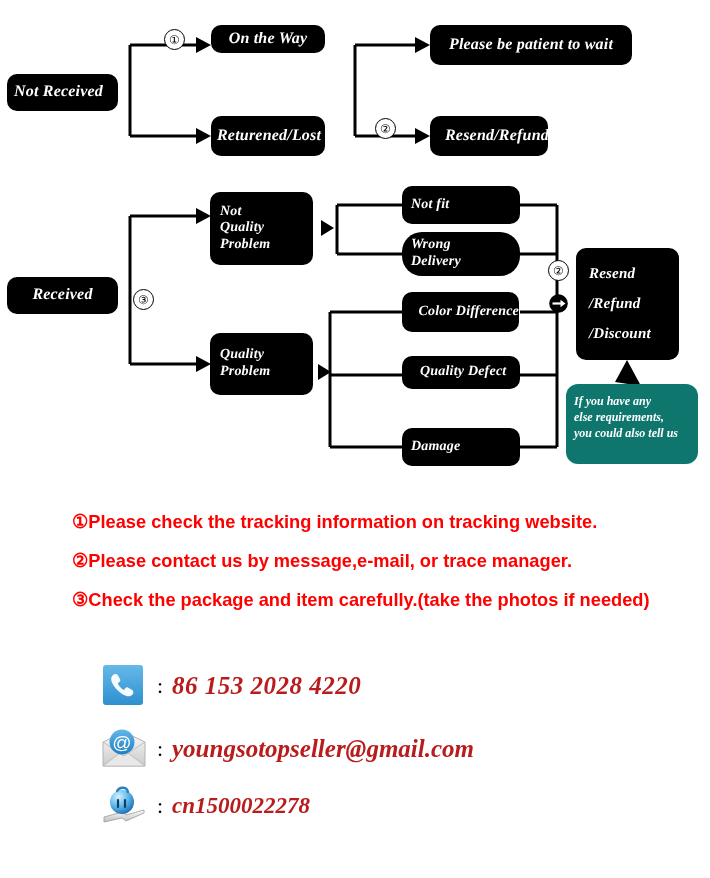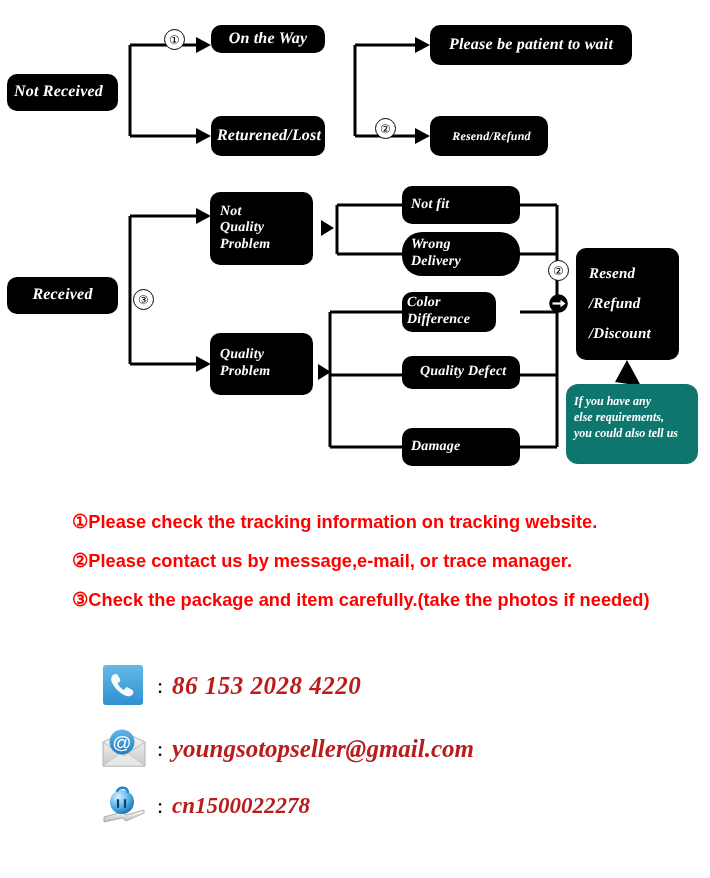--- a/index.html
+++ b/index.html
@@ -53,28 +53,28 @@
   .node-label { display: block; width: 100%; }
 
   
   #node-not-received { left: 7px;  top: 74px;  width: 111px; height: 37px; padding: 0 7px; font-size: 16px; }
   #node-received     { left: 7px;  top: 277px; width: 111px; height: 37px; padding: 0 7px; font-size: 16px; justify-content: center;}
 
   #node-on-the-way   { left: 211px; top: 25px;  width: 114px; height: 28px; font-size: 16px; }
   #node-returned     { left: 211px; top: 116px; width: 114px; height: 40px; padding-left: 6px; font-size: 16px; }
 
   #node-patient      { left: 430px; top: 25px;  width: 202px; height: 40px; font-size: 16px; }
-  #node-resend-refund{ left: 430px; top: 116px; width: 118px; height: 40px; padding-left: 5px; font-size: 12px; text-align: center; }
+  #node-resend-refund{ left: 430px; top: 116px; width: 118px; height: 40px; padding-left: 15px; font-size: 16px; }
 
   #node-not-quality  { left: 210px; top: 192px; width: 103px; height: 73px; padding-left: 10px; font-size: 14px; }
   #node-quality      { left: 210px; top: 333px; width: 103px; height: 62px; padding-left: 10px; font-size: 14px; }
 
   #node-not-fit      { left: 402px; top: 186px; width: 118px; height: 38px; padding-left: 9px; font-size: 14px; }
   #node-wrong-del    { left: 402px; top: 232px; width: 118px; height: 44px; padding-left: 9px; font-size: 14px; border-radius: 20px; }
-  #node-color-diff   { left: 402px; top: 292px; width: 94px; height: 40px; padding-left: 5px; font-size: 14px; }
+  #node-color-diff   { left: 402px; top: 292px; width: 117px; height: 40px; padding-left: 16px; font-size: 14px; text-align: right; }
   #node-quality-def  { left: 402px; top: 356px; width: 118px; height: 33px; padding-left: 18px; font-size: 14px; }
   #node-damage       { left: 402px; top: 428px; width: 118px; height: 38px; padding-left: 9px; font-size: 14px; }
 
   #node-resolution   { left: 576px; top: 248px; width: 103px; height: 112px; padding: 0 0 0 13px; font-size: 15px; }
   #node-resolution .node-label { line-height: 2.0; }
 
   
   #bubble {
     position: absolute;
     left: 566px; top: 384px;

